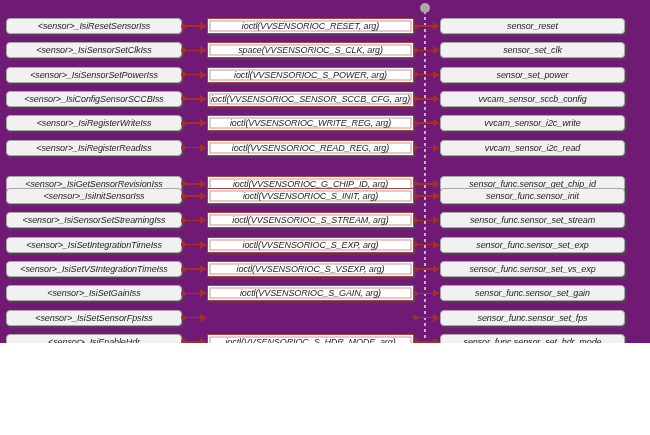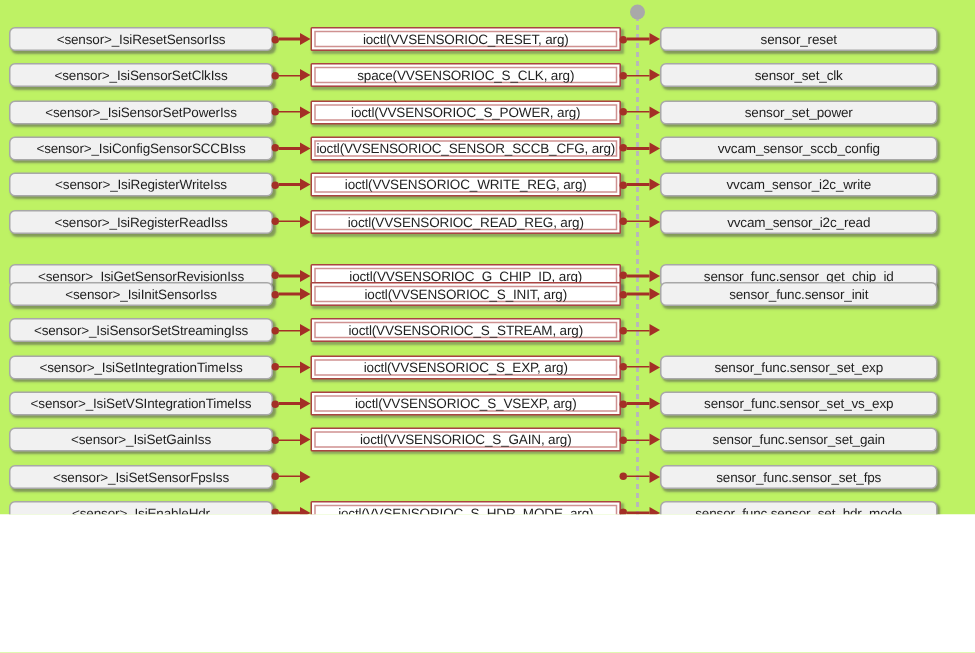--- a/index.html
+++ b/index.html
@@ -1,18 +1,19 @@
 <!DOCTYPE html>
 <html><head>
 <meta charset="utf-8">
 <style>
   html,body{margin:0;padding:0;background:#fff;}
   .canvas{
-    position:relative;width:650px;height:343px;background:#bef264;overflow:hidden;
+    position:relative;width:650px;height:343px;background:#701a75;overflow:hidden;
     font-family:"Liberation Sans",sans-serif;
+    font-style:italic;
   }
   
   .v-divider{
     position:absolute;left:424px;top:11px;width:2px;height:397px;
     background:repeating-linear-gradient(to bottom,#b8b8b8 0 3px,transparent 3px 6px);
   }
   .cap{position:absolute;left:420px;width:10px;height:10px;border-radius:50%;background:#a9a9a9;}
   .cap.top{top:3px;}
   .cap.bottom{top:407px;}
   
@@ -239,20 +240,23 @@
       <i class="ahead"></i>
     </div>
     <div class="box red ioctl-box">
       <span class="lbl">ioctl(VVSENSORIOC_S_STREAM, arg)</span>
     </div>
     <div class="conn conn2">
       <i class="dot"></i>
       <i class="cline"></i>
       <i class="ahead"></i>
     </div>
+    <div class="box gray kernel-box">
+      <span class="lbl">sensor_func.sensor_set_stream</span>
+    </div>
   </div>
       <div class="row" style="top: 236.7px;">
     <div class="box gray user-box">
       <span class="lbl">&lt;sensor&gt;_IsiSetIntegrationTimeIss</span>
     </div>
     <div class="conn conn1">
       <i class="dot"></i>
       <i class="cline"></i>
       <i class="ahead"></i>
     </div>

